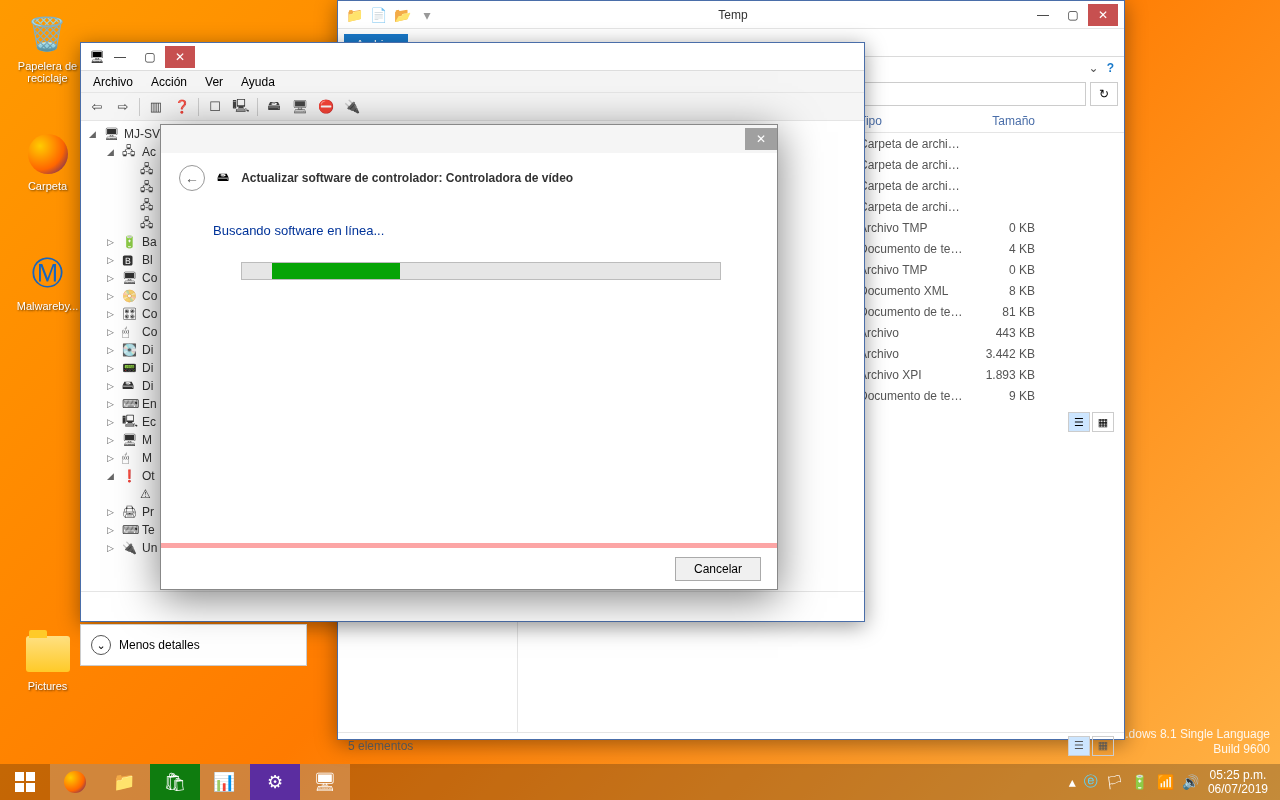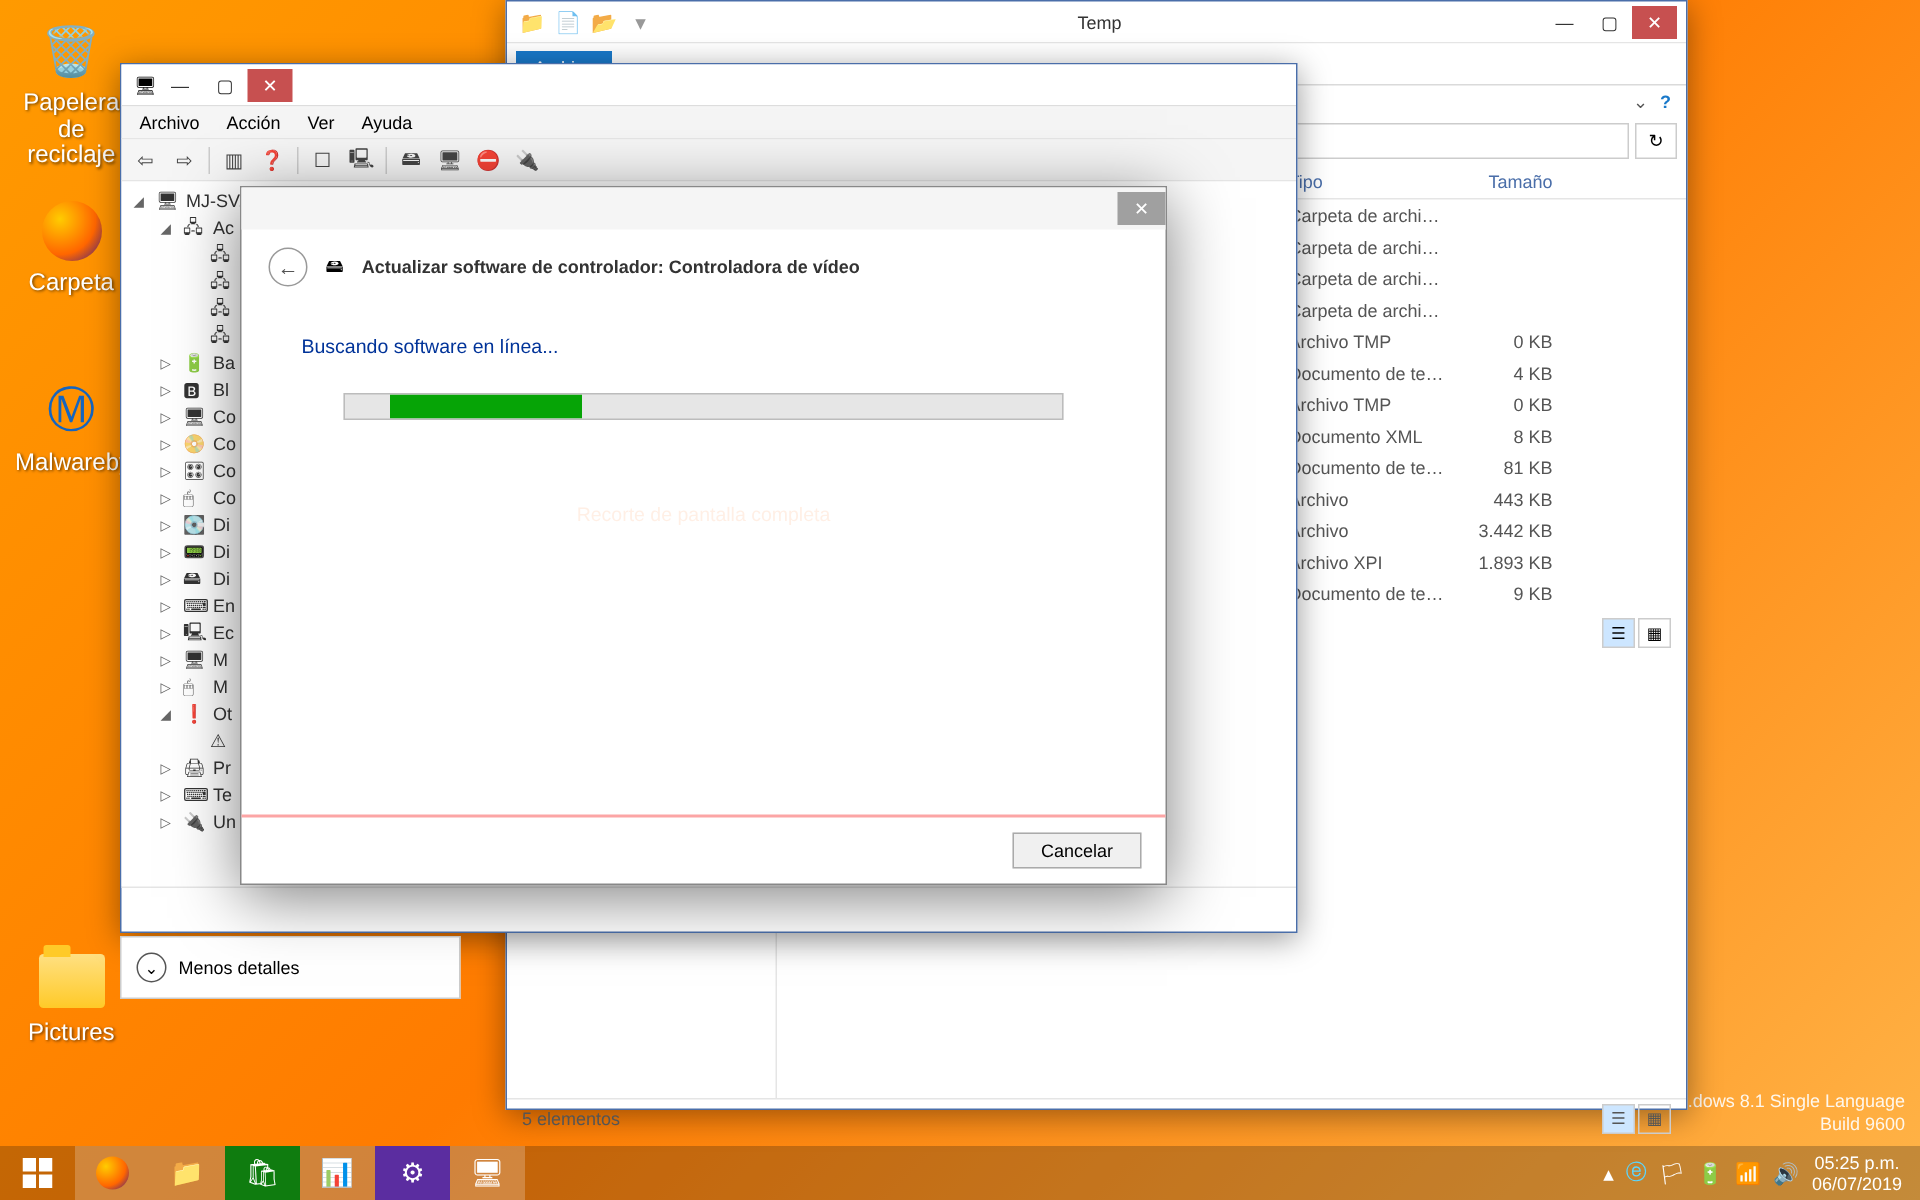--- a/index.html
+++ b/index.html
@@ -1,21 +1,21 @@
 <!DOCTYPE html>
 <html><head>
 <meta charset="utf-8">
 <style>
 * { margin: 0; padding: 0; box-sizing: border-box; font-family: "Segoe UI", Tahoma, sans-serif; font-size: 12px; }
 body { width: 1280px; height: 800px; overflow: hidden; background: linear-gradient(135deg, #ff9a00 0%, #ff7b00 50%, #ffb347 100%); position: relative; }
 
 
 .desktop-icon { position: absolute; width: 75px; text-align: center; color: #fff; cursor: pointer; }
 .desktop-icon .icon { width: 48px; height: 48px; margin: 0 auto 2px; display: flex; align-items: center; justify-content: center; font-size: 32px; }
-.desktop-icon .label { font-size: 16px; text-shadow: 1px 1px 2px rgba(0,0,0,0.6); line-height: 1.1; }
+.desktop-icon .label { font-size: 11px; text-shadow: 1px 1px 2px rgba(0,0,0,0.6); line-height: 1.1; }
 
 
 .window { position: absolute; background: #fff; border: 1px solid #4a6ea9; box-shadow: 0 4px 20px rgba(0,0,0,0.4); }
 .window-titlebar { height: 28px; background: #fff; display: flex; align-items: center; padding: 0 0 0 8px; border-bottom: 1px solid #ddd; }
 .window-title { flex: 1; text-align: center; font-size: 12px; color: #333; }
 .window-controls { display: flex; }
 .window-controls .btn { width: 30px; height: 22px; display: flex; align-items: center; justify-content: center; font-size: 12px; cursor: pointer; }
 .window-controls .btn.close { background: #c75050; color: #fff; }
 .window-controls .btn.min, .window-controls .btn.max { color: #333; }
 
@@ -66,25 +66,25 @@
 #footer-hint { position: absolute; left: 80px; top: 624px; width: 227px; height: 42px; background: #fff; border: 1px solid #ccc; display: flex; align-items: center; padding: 0 10px; gap: 8px; }
 #footer-hint .circ { width: 20px; height: 20px; border: 1px solid #555; border-radius: 50%; display:flex;align-items:center;justify-content:center;font-size:11px; }
 
 
 #wizard { position: absolute; left: 160px; top: 124px; width: 618px; height: 466px; background: #fff; border: 1px solid #888; box-shadow: 0 8px 40px rgba(0,0,0,0.5); }
 #wizard .wiz-titlebar { height: 28px; display: flex; align-items: center; justify-content: flex-end; background: #f5f5f5; }
 #wizard .wiz-close { width: 32px; height: 22px; background: #a0a0a0; color: #fff; display: flex; align-items: center; justify-content: center; cursor: pointer; }
 #wizard .wiz-header { height: 50px; display: flex; align-items: center; padding: 0 18px; gap: 12px; }
 #wizard .wiz-back { width: 26px; height: 26px; border: 1px solid #999; border-radius: 50%; display: flex; align-items: center; justify-content: center; font-size: 14px; color: #555; cursor: pointer; }
 #wizard .wiz-title { font-size: 12px; color: #333; font-weight: bold; }
-#wizard .wiz-body { padding: 20px 40px; }
+#wizard .wiz-body { padding: 20px 40px; margin-left: 12px; }
 #wizard .wiz-status { color: #003399; font-size: 13px; margin-bottom: 24px; }
 #wizard .progress { width: 480px; height: 18px; border: 1px solid #bcbcbc; background: #e6e6e6; margin-left: 28px; position: relative; overflow: hidden; }
 #wizard .progress-bar { position: absolute; left: 30px; top: 0; width: 128px; height: 100%; background: #06a406; }
-#wizard .wiz-footer { position: absolute; bottom: 0; left: 0; right: 0; height: 46px; display: flex; align-items: center; justify-content: flex-end; padding: 0 16px; border-top: 2px solid #fca5a5; }
+#wizard .wiz-footer { position: absolute; bottom: 0; left: 0; right: 0; height: 46px; display: flex; align-items: center; justify-content: flex-end; padding: 0 16px; border-top: 5px solid #fca5a5; }
 #wizard .wiz-btn { padding: 4px 18px; border: 1px solid #aaa; background: #f0f0f0; cursor: pointer; }
 #wizard .watermark { position: absolute; top: 210px; left: 0; right:0; text-align:center; color: rgba(255,120,40,0.12); font-size: 13px; pointer-events:none; }
 
 
 #taskbar { position: absolute; bottom: 0; left: 0; right: 0; height: 36px; background: rgba(20,20,20,0.25); display: flex; align-items: stretch; }
 #taskbar .tb-btn { width: 50px; display: flex; align-items: center; justify-content: center; cursor: pointer; font-size: 18px; color: #fff; }
 #taskbar .tb-btn.active { background: rgba(255,255,255,0.22); }
 #taskbar .spacer { flex: 1; }
 #taskbar .tray { display: flex; align-items: center; gap: 8px; padding: 0 8px; color: #fff; font-size: 12px; }
 #taskbar .tray-icon { font-size: 14px; cursor: pointer; }
@@ -435,21 +435,20 @@
     <div class="wiz-back">←</div>
     <span>🖴</span>
     <span class="wiz-title">Actualizar software de controlador: Controladora de vídeo</span>
   </div>
   <div class="wiz-body">
     <div class="wiz-status">Buscando software en línea...</div>
     <div class="progress">
       <div class="progress-bar"></div>
     </div>
   </div>
-  <div class="watermark">Recorte de pantalla completa</div>
   <div class="wiz-footer">
     <div class="wiz-btn">Cancelar</div>
   </div>
 </div>
 
 <div id="taskbar">
   <div class="tb-btn">
     <svg width="20" height="20" viewBox="0 0 20 20">
         <rect x="0" y="0" width="9" height="9" fill="#fff"></rect>
         <rect x="11" y="0" width="9" height="9" fill="#fff"></rect>

